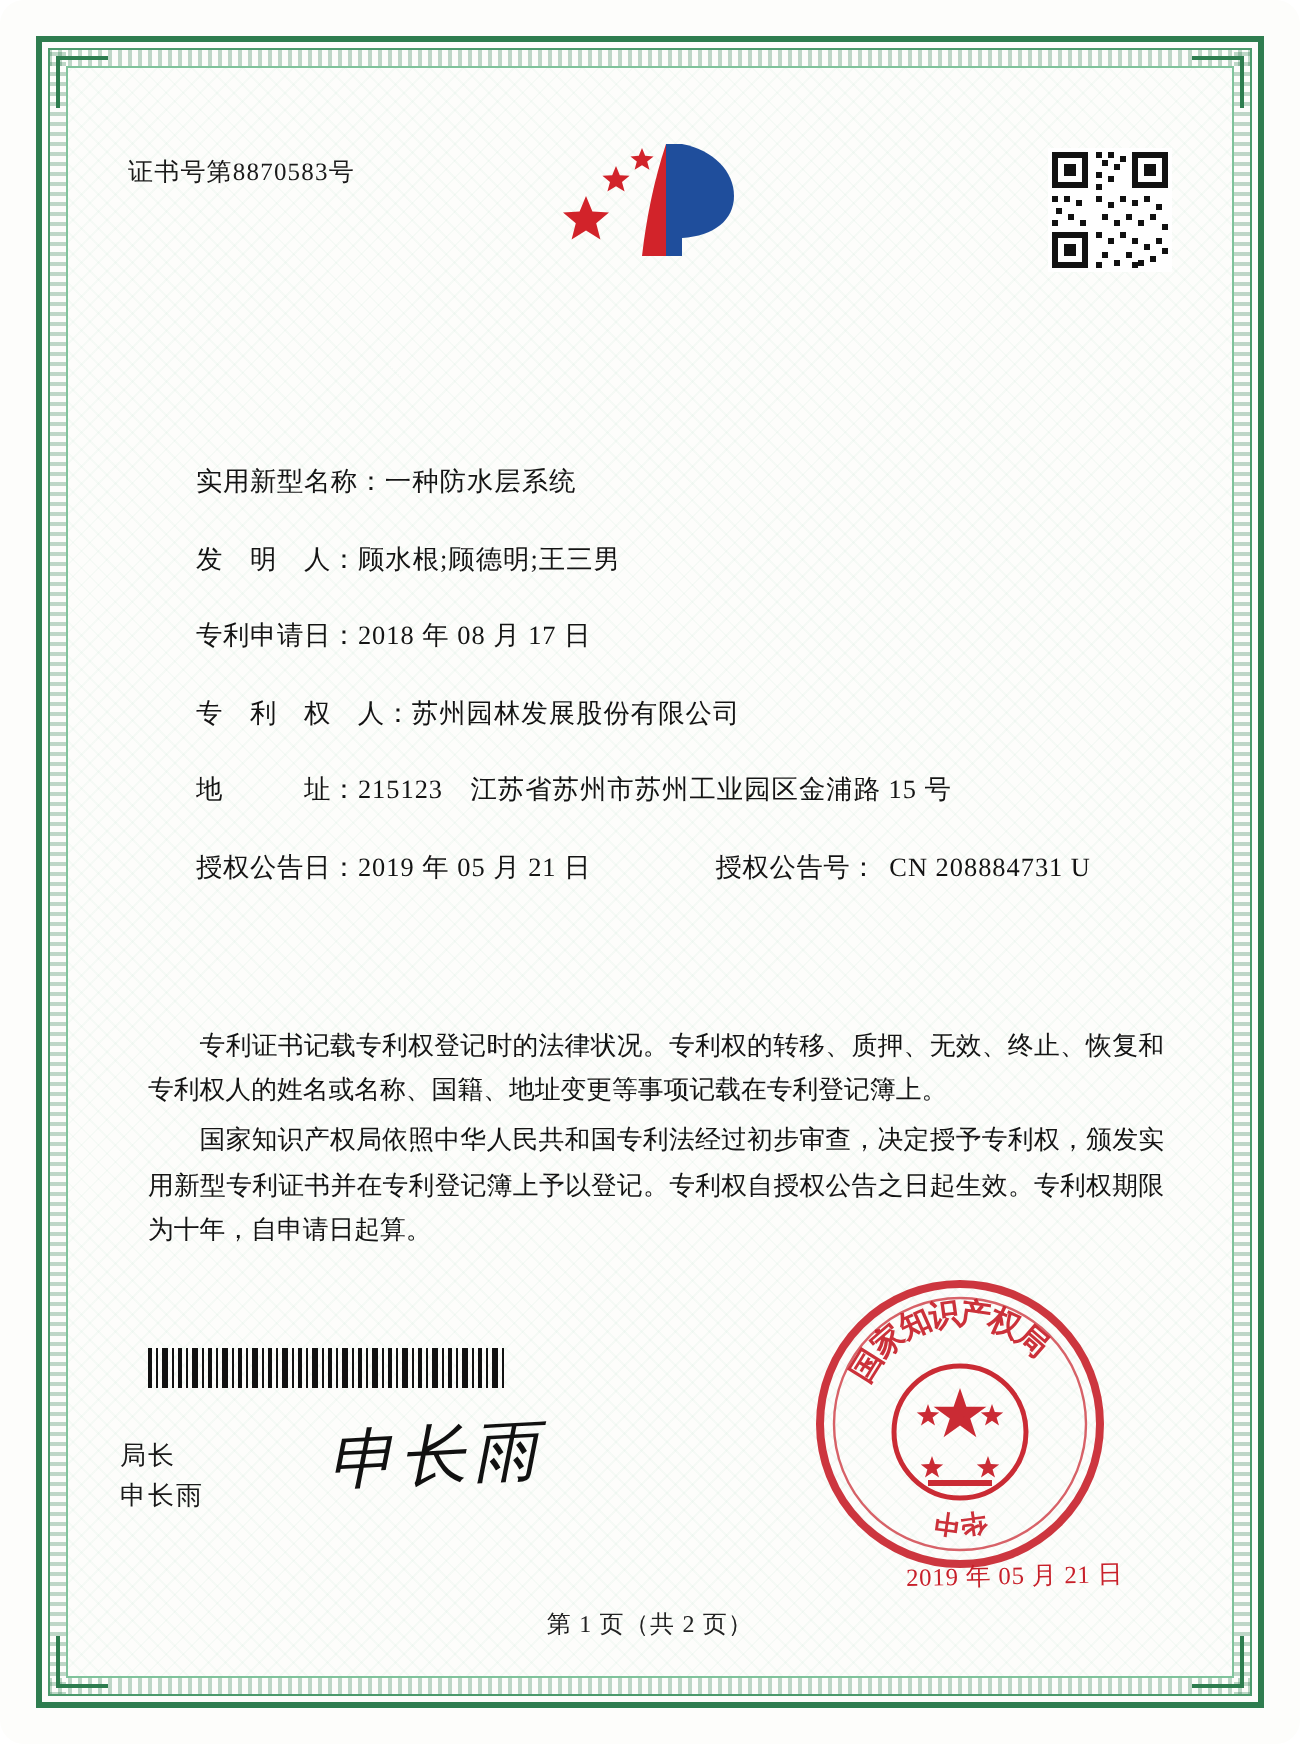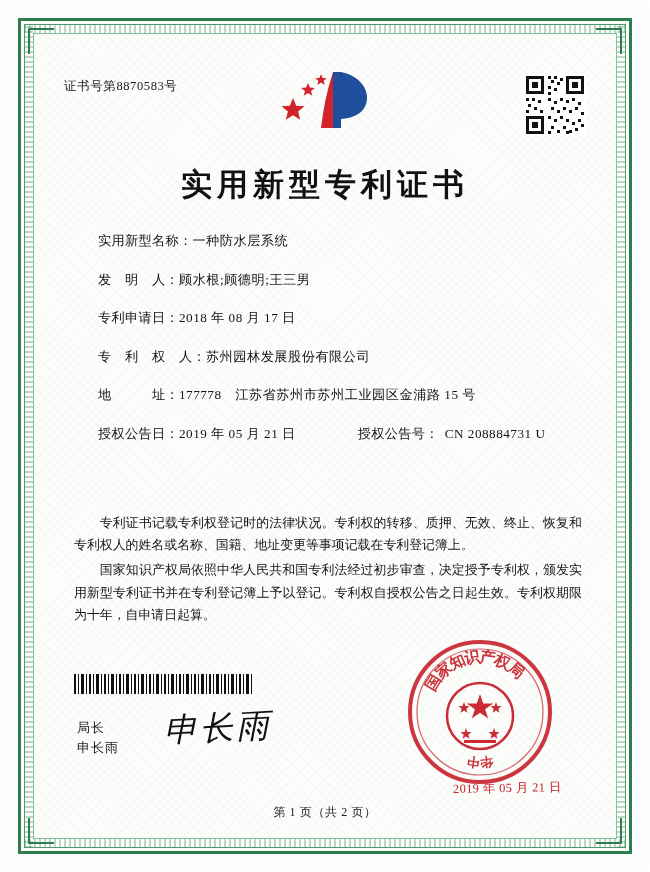--- a/index.html
+++ b/index.html
@@ -177,21 +177,21 @@
     position: absolute;
     left: 28px;
     top: 628px;
     width: 178px;
     height: 20px;
   }
 
   
   .sig-block {
     position: absolute;
-    left: 31px;
+    left: 14px;
     top: 672px;
     font-size: 13px;
     line-height: 1.55;
     letter-spacing: 1px;
   }
   .sig-script {
     position: absolute;
     left: 118px;
     top: 660px;
     font-size: 33px;
@@ -316,21 +316,20 @@
           <rect x="39" y="52" width="3" height="3"></rect>
             <rect x="45" y="56" width="3" height="3"></rect>
             <rect x="51" y="54" width="3" height="3"></rect>
             <rect x="57" y="50" width="3" height="3"></rect>
           <rect x="24" y="57" width="3" height="3"></rect>
             <rect x="42" y="57" width="3" height="3"></rect>
         </g>
       </svg>
     </div>
 
-    <div class="title">实用新型专利证书</div>
 
     <div class="fields">
 
       <div class="field-row">
         <span class="field-label">实用新型名称：</span>
         <span class="field-value">一种防水层系统</span>
       </div>
 
       <div class="field-row">
         <span class="field-label">发　明　人：</span>
@@ -343,21 +342,21 @@
         <span class="field-value">2018 年 08 月 17 日</span>
       </div>
 
       <div class="field-row">
         <span class="field-label">专　利　权　人：</span>
         <span class="field-value">苏州园林发展股份有限公司</span>
       </div>
 
       <div class="field-row">
         <span class="field-label">地　　　址：</span>
-        <span class="field-value">177778　江苏省苏州市苏州工业园区金浦路 15 号</span>
+        <span class="field-value">215123　江苏省苏州市苏州工业园区金浦路 15 号</span>
       </div>
 
       <div class="field-row split">
         <span class="field-label">授权公告日：</span>
         <span class="field-value">2019 年 05 月 21 日</span>
         <span class="field-label second-label">授权公告号：</span>
         <span class="field-value second-value">CN 208884731 U</span>
       </div>
 
     </div>

